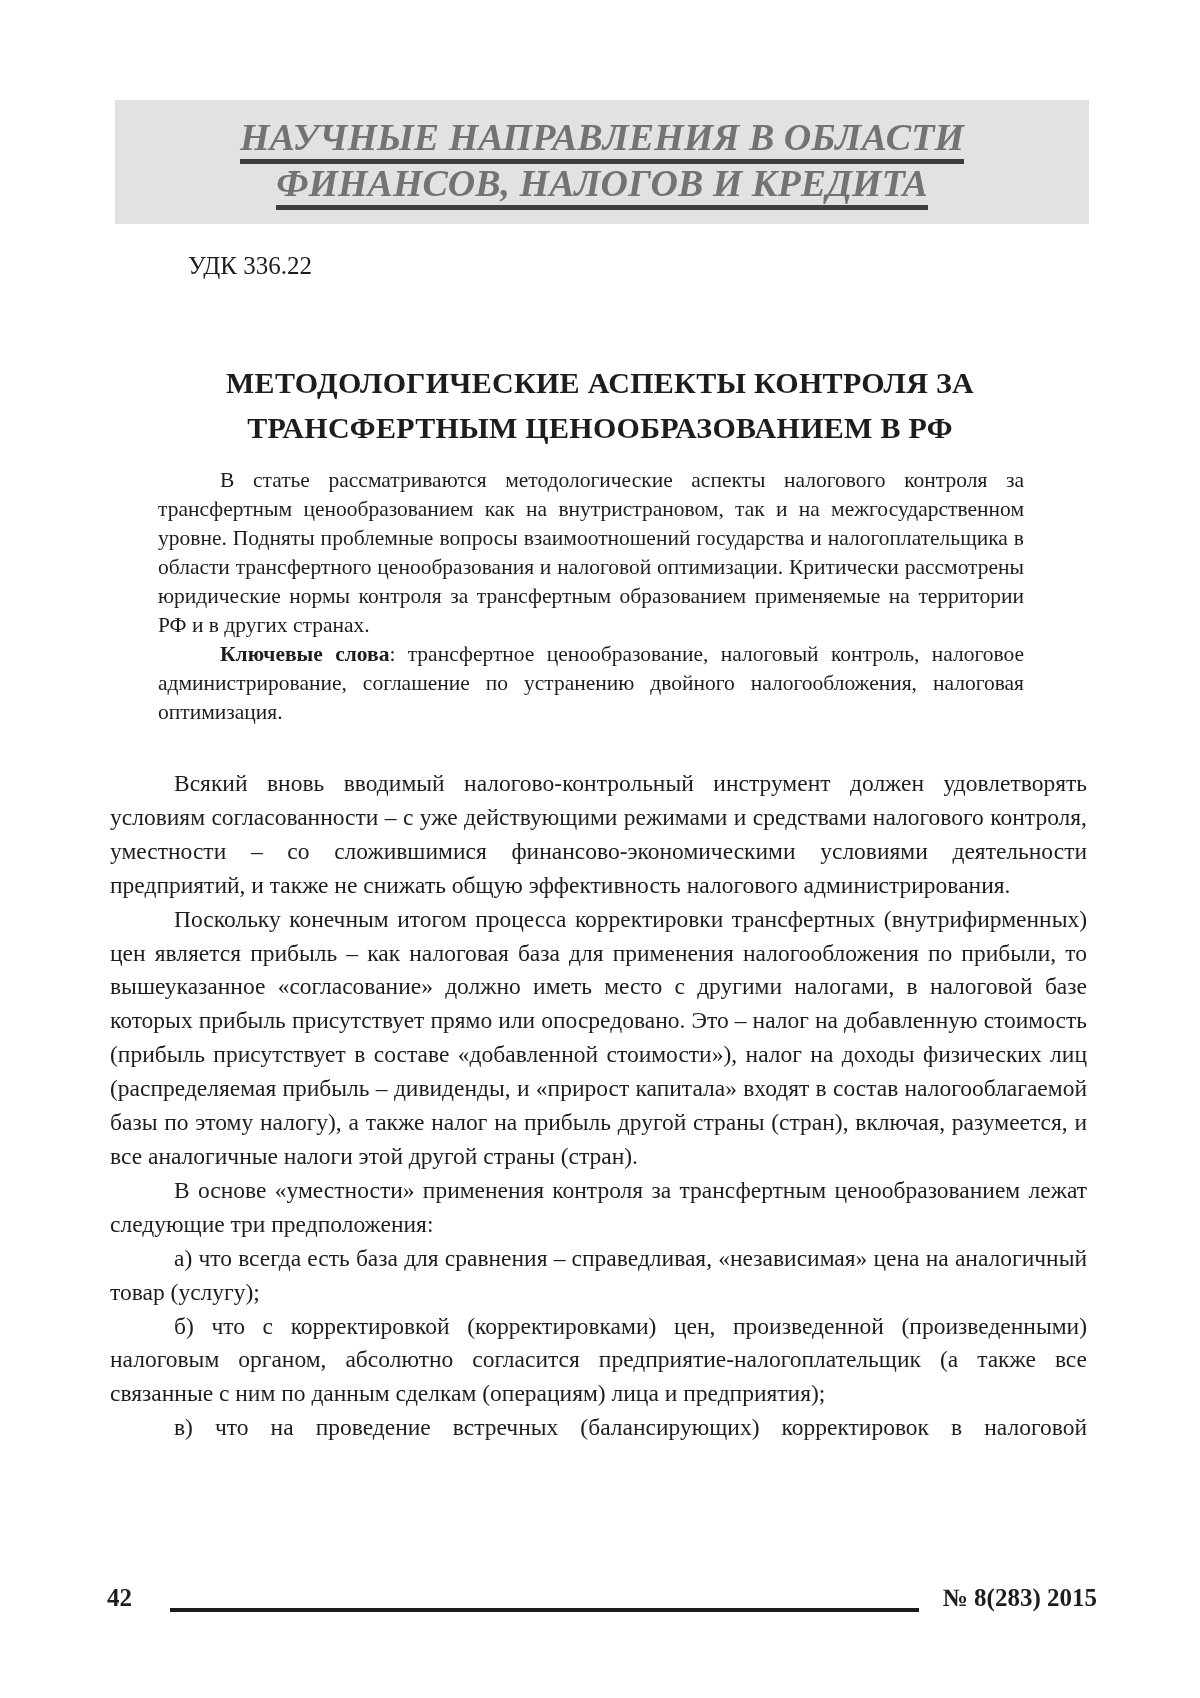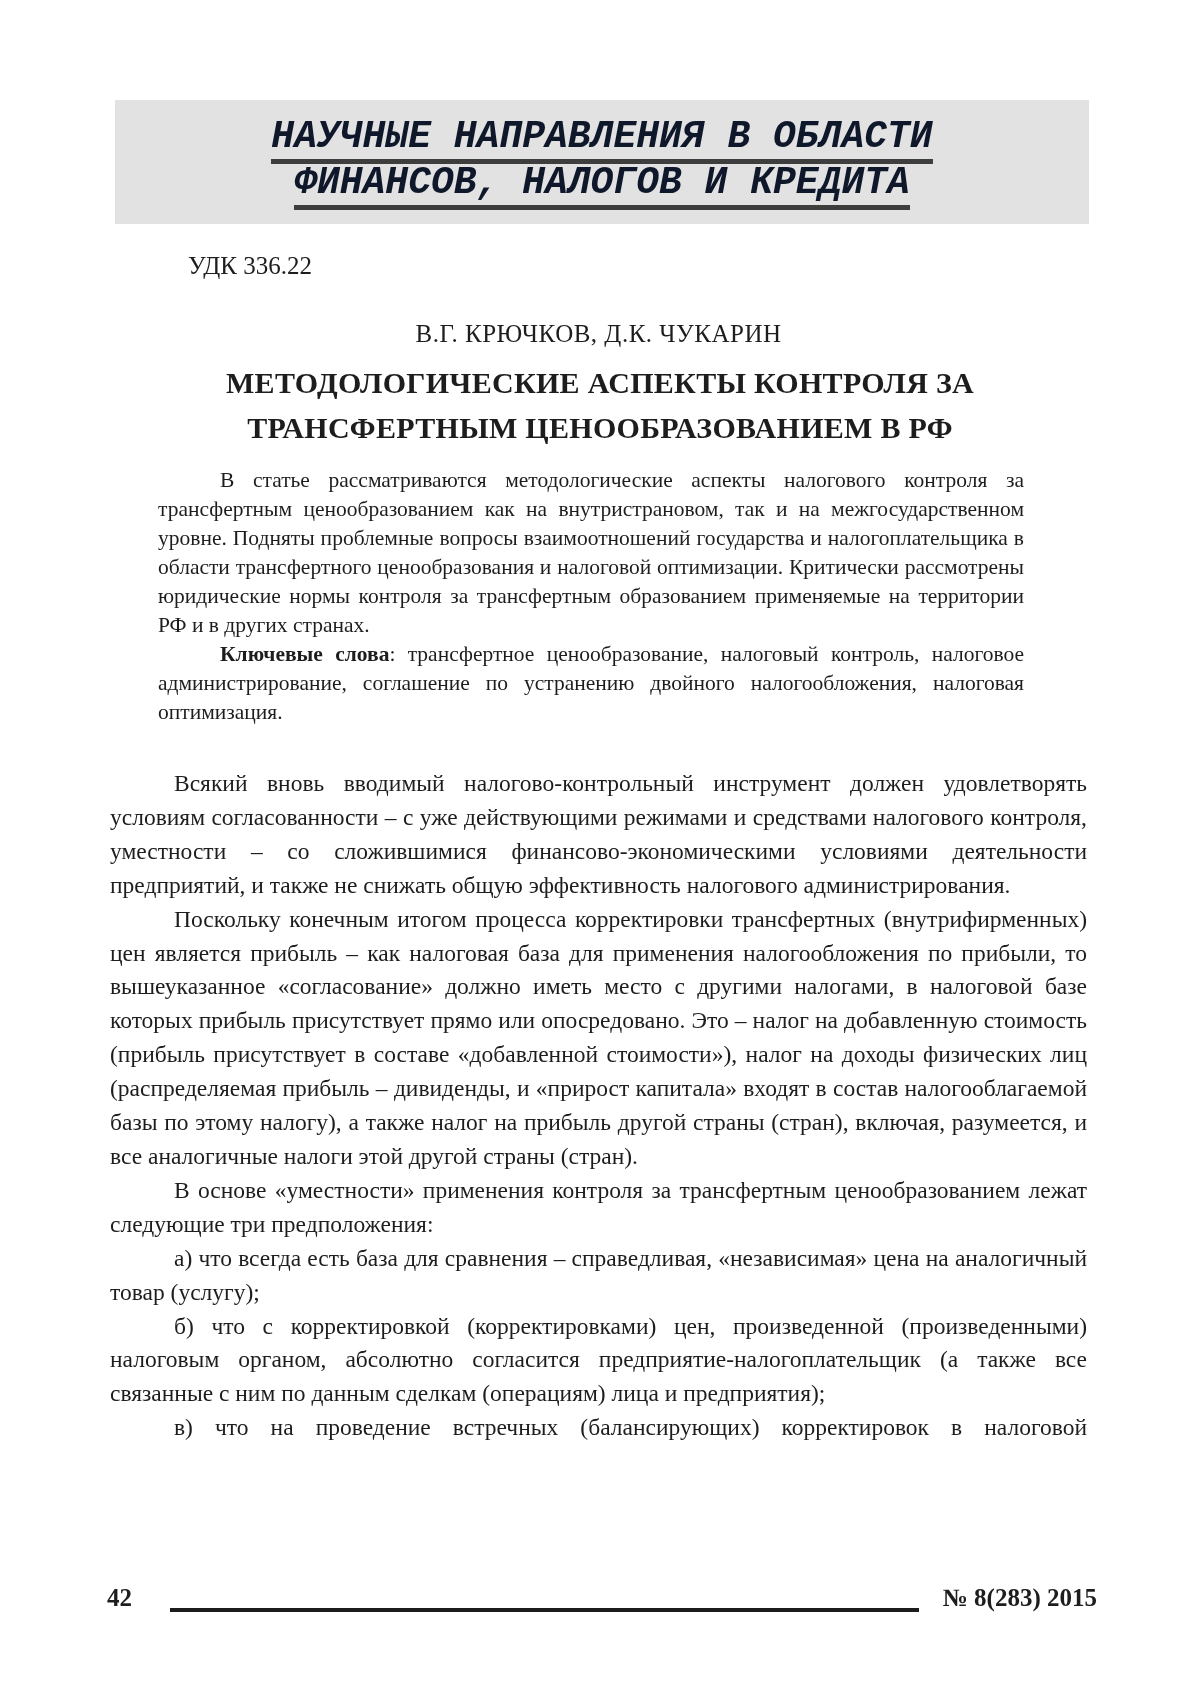--- a/index.html
+++ b/index.html
@@ -18,26 +18,26 @@
   .banner {
     position: absolute;
     top: 100px;
     left: 115px;
     width: 974px;
     background: #e2e2e2;
     text-align: center;
     padding: 14px 0 18px 0;
   }
   .banner-line {
-    font-family: Liberation Mono, monospace;
+    font-family: Liberation Serif, serif;
     font-weight: 700;
     font-style: italic;
     font-size: 38px;
     line-height: 46px;
-    color: #0f172a;
+    color: #737373;
     letter-spacing: 0px;
   }
   .banner-line > span {
     border-bottom: 5px solid #3e3e3e;
     padding-bottom: 1px;
   }
   
   .udk {
     position: absolute;
     top: 252px;
@@ -119,21 +119,20 @@
     <div class="banner-line">
       <span>НАУЧНЫЕ НАПРАВЛЕНИЯ В ОБЛАСТИ</span>
     </div>
     <div class="banner-line">
       <span>ФИНАНСОВ, НАЛОГОВ И КРЕДИТА</span>
     </div>
   </header>
 
   <div class="udk">УДК 336.22</div>
 
-  <div class="authors">В.Г. КРЮЧКОВ, Д.К. ЧУКАРИН</div>
 
   <h1 class="title">МЕТОДОЛОГИЧЕСКИЕ АСПЕКТЫ КОНТРОЛЯ ЗА ТРАНСФЕРТНЫМ ЦЕНООБРАЗОВАНИЕМ В РФ</h1>
 
   <section class="abstract-block">
     <p>В статье рассматриваются методологические аспекты налогового контроля за трансфертным ценообразованием как на внутристрановом, так и на межгосударственном уровне. Подняты проблемные вопросы взаимоотношений государства и налогоплательщика в области трансфертного ценообразования и налоговой оптимизации. Критически рассмотрены юридические нормы контроля за трансфертным образованием применяемые на территории РФ и в других странах.</p>
     <p><span class="kw-label">Ключевые слова</span><span>: трансфертное ценообразование, налоговый контроль, налоговое администрирование, соглашение по устранению двойного налогообложения, налоговая оптимизация.</span></p>
   </section>
 
   <section class="body-block">
     <p>Всякий вновь вводимый налогово-контрольный инструмент должен удовлетворять условиям согласованности – с уже действующими режимами и средствами налогового контроля, уместности – со сложившимися финансово-экономическими условиями деятельности предприятий, и также не снижать общую эффективность налогового администрирования.</p>

